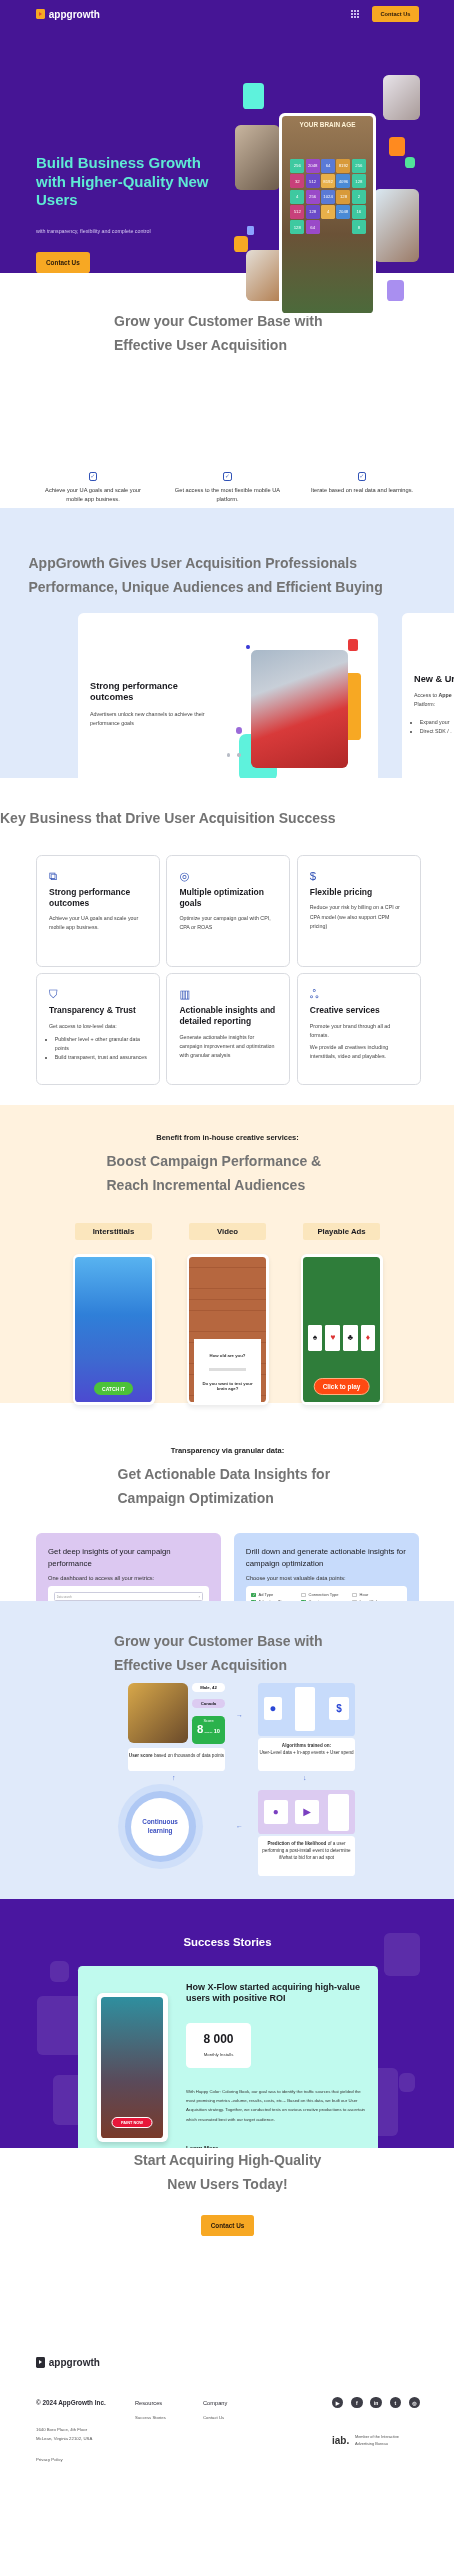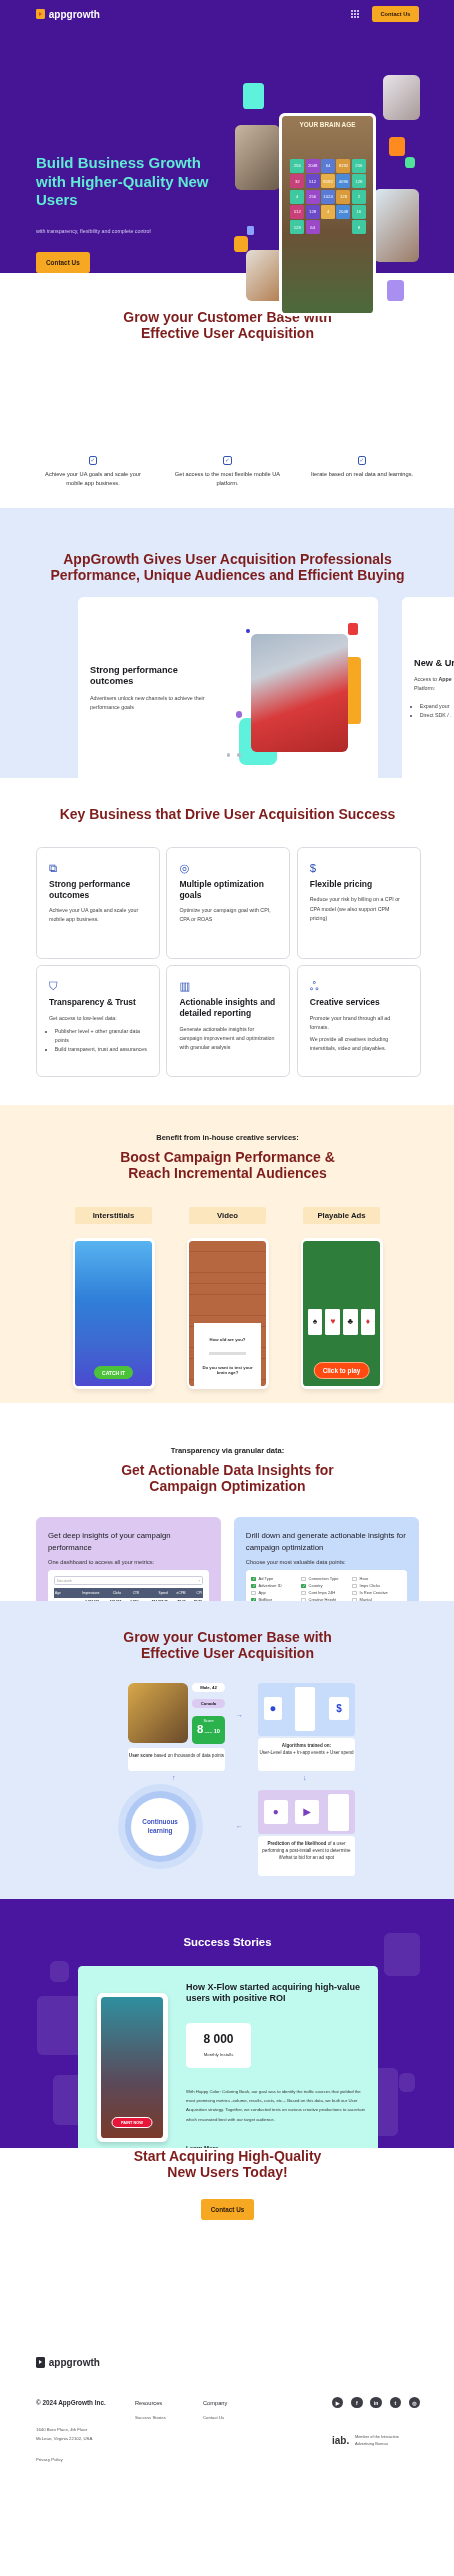--- a/index.html
+++ b/index.html
@@ -22,21 +22,21 @@
 .hero .sub{position:absolute;left:36px;top:200px;color:#d8ccf4;font-size:5.3px}
 .hero .btn{position:absolute;left:36px;top:224px}
 .phone{position:absolute;left:279px;top:85px;width:97px;height:203px;background:#fff;border-radius:5.7px;padding:2.8px}
 .phone .scr{width:100%;height:100%;border-radius:3.6px;background:linear-gradient(#9a7a55,#6b5237 60%,#4c6a3b);position:relative;overflow:hidden}
 .phone .title{position:absolute;top:5.7px;width:100%;text-align:center;color:#fff3d6;font-size:6.4px;font-weight:700}
 .tiles{position:absolute;top:43px;left:8.5px;display:grid;grid-template-columns:repeat(5,14px);gap:1.4px}
 .tiles span{height:14px;border-radius:1.4px;font-size:4.3px;color:#fff;display:flex;align-items:center;justify-content:center}
 .sq{position:absolute;border-radius:3.6px}
 .photo{position:absolute;border-radius:5.7px;background:linear-gradient(135deg,#c9b6a0,#6b5a4a)}
 
-.sec-title{text-align:center;font-weight:700;font-size:14px;line-height:16px;color:#7f1d1d}
+.sec-title{font-weight:700;font-size:14px;line-height:24px;color:#737373}
 .sec-sub{text-align:center;font-weight:700;font-size:7.5px;color:#222}
 .s-grow{height:235px;padding-top:36px}
 .checks{display:flex;justify-content:space-between;padding:0 36px;margin-top:115px}
 .chk{width:114px;text-align:center;font-size:5.7px;color:#333;line-height:9.2px}
 .chk .ic{width:8.5px;height:8.5px;border:1.1px solid #2d4fb5;border-radius:2.1px;margin:0 auto 5.7px;color:#2d4fb5;font-size:5.7px;line-height:6.4px;text-align:center}
 .s-gives{background:#e0eafa;height:270px;padding-top:43px;overflow:hidden;position:relative}
 .slider{position:relative;height:192px;margin-top:14px}
 .slide{position:absolute;top:0;width:300px;height:192px;background:#fff;border-radius:5.7px}
 .slide.a{left:78px}
 .slide.b{left:402px;width:213px}

